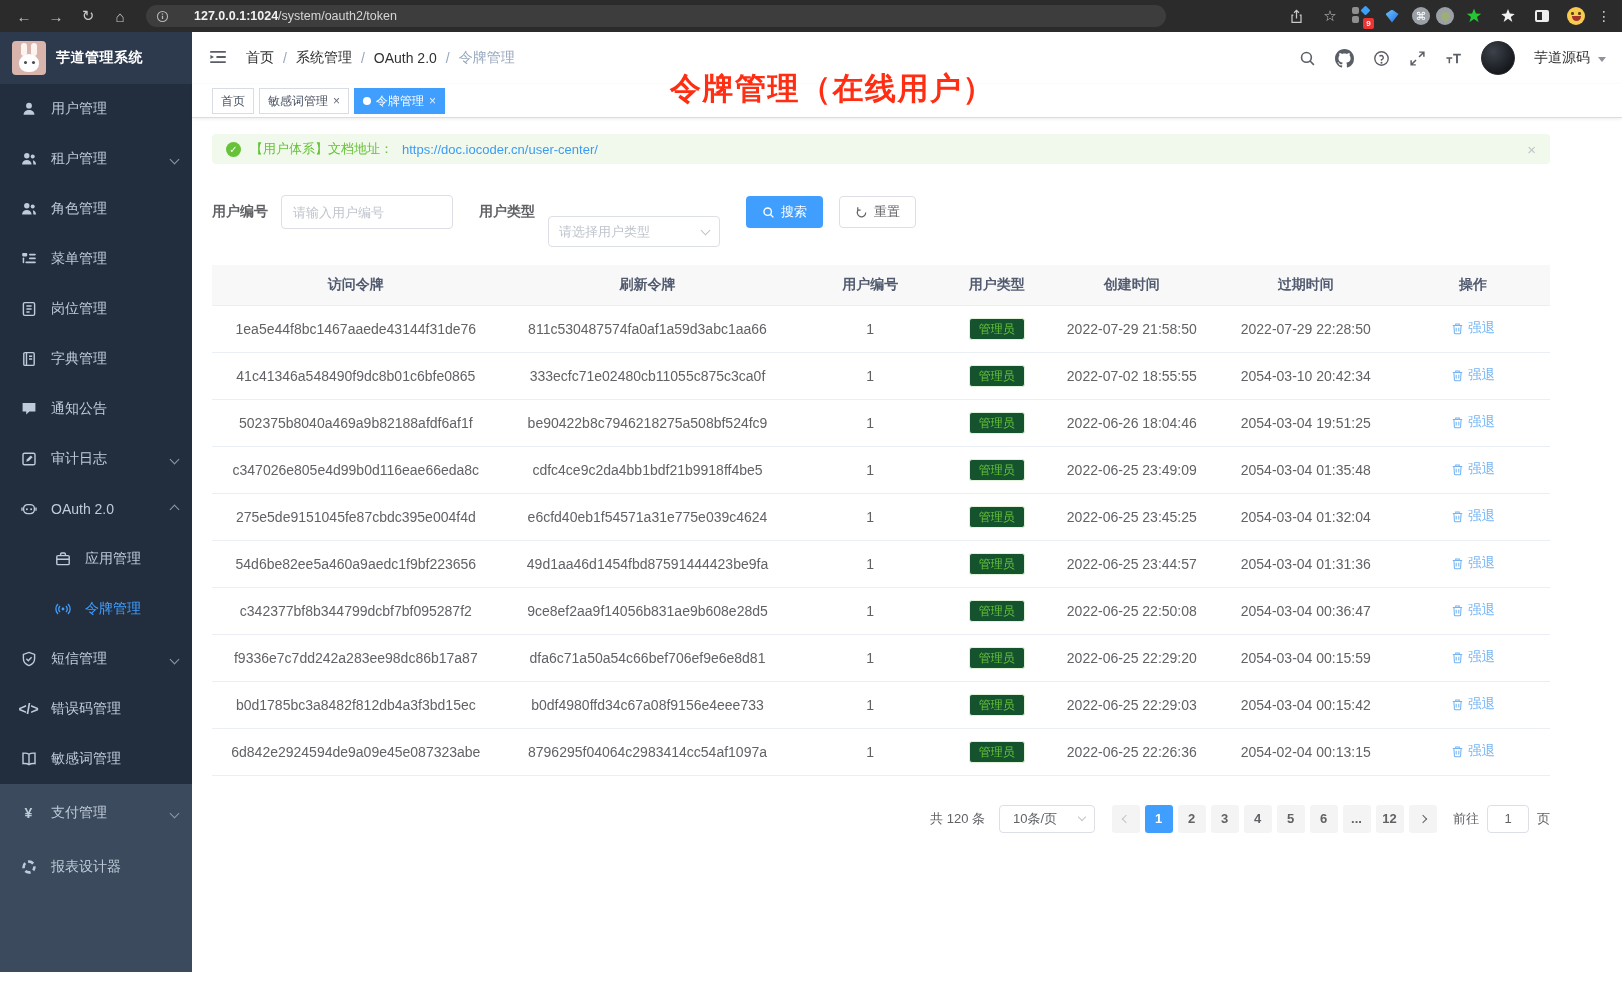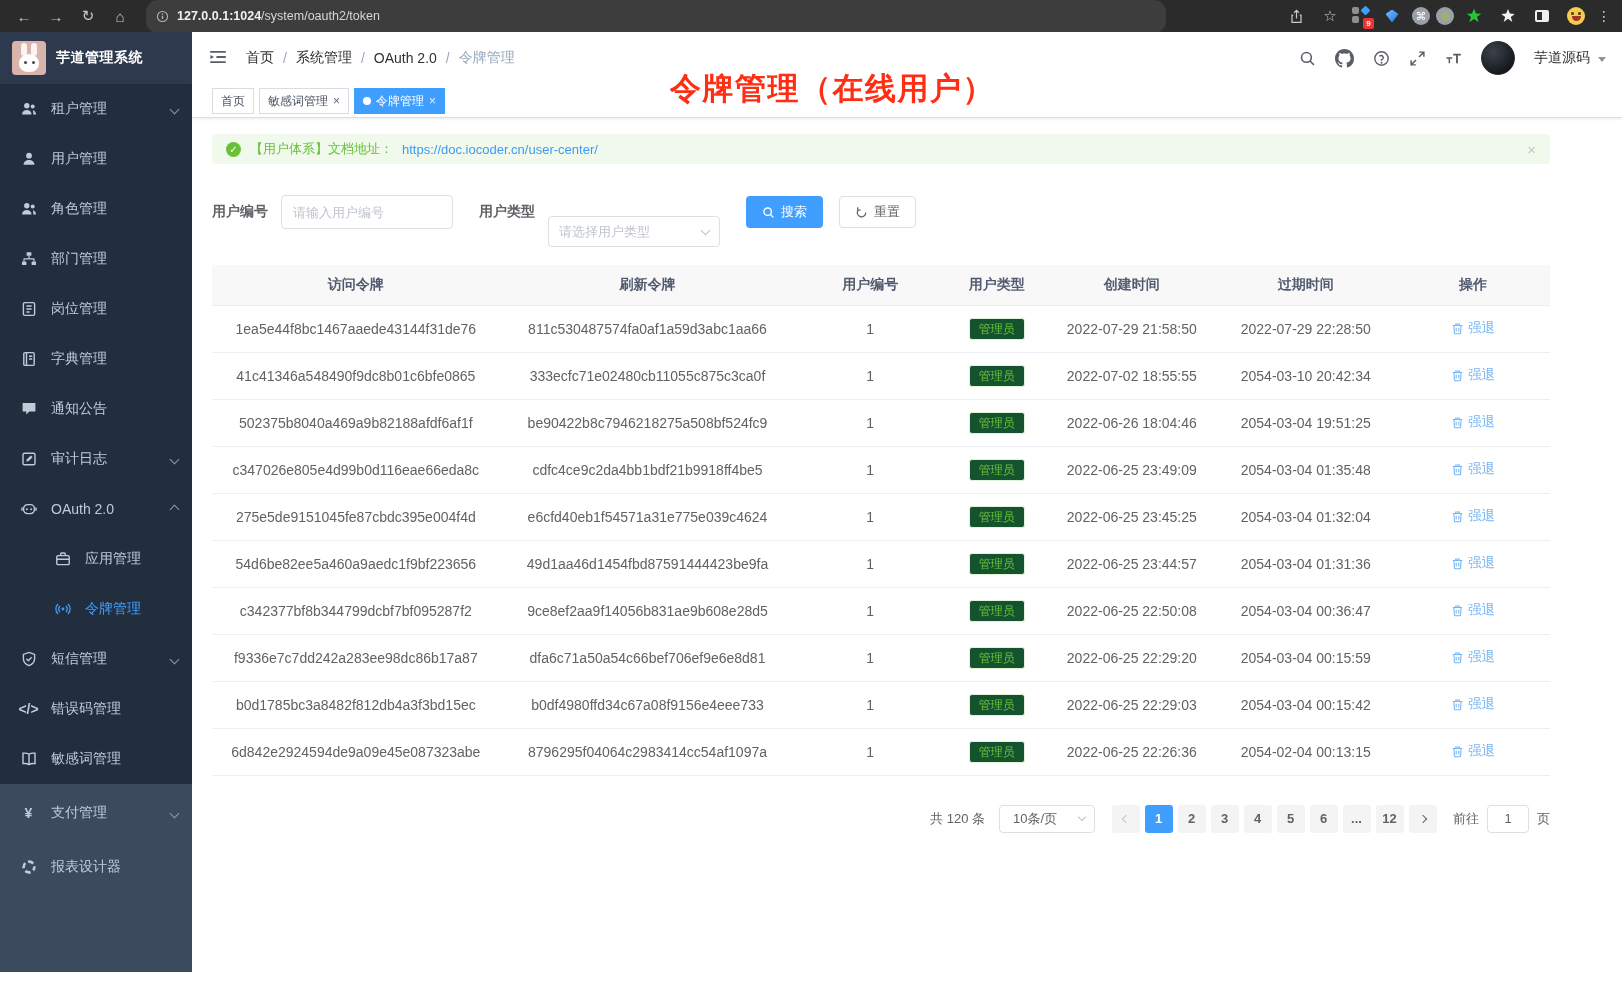--- a/index.html
+++ b/index.html
@@ -3,21 +3,21 @@
 <meta charset="utf-8">
 <style>
   * { box-sizing: border-box; margin: 0; padding: 0; }
   html,body { width:1622px; height:982px; overflow:hidden; }
   body { font-family:"Liberation Sans","DejaVu Sans",sans-serif; background:#fff; position:relative; }
 
   
   .browser-bar { height:32px; background:#2b2b2b; display:flex; align-items:center; padding:0 10px; gap:4px; }
   .b-ico { width:28px; height:24px; display:flex; align-items:center; justify-content:center; color:#c9c9c9; font-size:15px; border-radius:4px; }
   .b-ico svg { width:15px; height:15px; }
-  .url-bar { flex:1; max-width:1020px; height:33px; background:#3d3d3d; border-radius:12px; margin:0 14px 0 8px; display:flex; align-items:center; padding:0 10px; gap:8px; color:#cfcfcf; }
+  .url-bar { flex:1; max-width:1020px; height:22px; background:#3d3d3d; border-radius:12px; margin:0 14px 0 8px; display:flex; align-items:center; padding:0 10px; gap:25px; color:#cfcfcf; }
   .url-bar .info-ic { display:flex; color:#b7b7b7; } .url-bar .info-ic svg { width:13px; height:13px; }
   .url-text { font-size:12.5px; color:#d6d6d6; white-space:nowrap; }
   .url-text b { color:#f1f1f1; font-weight:700; }
   .b-right { display:flex; align-items:center; gap:6px; margin-left:auto; }
   .ext { position:relative; width:22px; height:22px; display:flex; align-items:center; justify-content:center; }
   .ext .sq1,.ext .sq2 { position:absolute; width:7px; height:7px; background:#8f8f8f; border-radius:2px; }
   .ext .sq1 { left:2px; top:2px; } .ext .sq2 { left:2px; top:11px; }
   .ext .dia { position:absolute; right:3px; top:2px; width:7px; height:7px; background:#3aa0ff; transform:rotate(45deg); border-radius:1px; }
   .ext .badge { position:absolute; right:-2px; bottom:-2px; min-width:11px; height:11px; background:#e33; color:#fff; font-size:8px; font-weight:700; display:flex; align-items:center; justify-content:center; border-radius:2px; padding:0 2px; } 
   .gem-shape { width:13px; height:13px; background:linear-gradient(135deg,#6fc0ff,#1b6fe0); clip-path:polygon(50% 0,100% 35%,50% 100%,0 35%); }
@@ -185,59 +185,60 @@
         <span class="face"></span>
         <span class="eye y1"></span>
         <span class="eye y2"></span>
     </span>
     <span class="app-title">芋道管理系统</span>
   </div>
   <div class="menu-upper">
       <div class="menu-item">
         <span class="mi-icon">
           <svg viewBox="0 0 16 16" fill="currentColor">
-            <circle cx="5.8" cy="4.8" r="2.7"></circle>
-            <path d="M1 13.6c0-2.9 2.1-4.6 4.8-4.6s4.8 1.7 4.8 4.6z"></path>
-            <circle cx="11.7" cy="5.4" r="2"></circle>
-            <path d="M11.9 9.2c1.9.4 3.1 2 3.1 4.4h-2.6z"></path>
-          </svg>
-        </span>
-        <span class="mi-label">租户管理</span>
-        <span class="mi-arrow chev down"></span>
-      </div>
-      <div class="menu-item">
-        <span class="mi-icon">
-          <svg viewBox="0 0 16 16" fill="currentColor">
             <circle cx="8" cy="4.7" r="2.9"></circle>
             <path d="M2.6 13.8c0-3.1 2.3-4.9 5.4-4.9s5.4 1.8 5.4 4.9z"></path>
           </svg>
         </span>
         <span class="mi-label">用户管理</span>
       </div>
       <div class="menu-item">
         <span class="mi-icon">
           <svg viewBox="0 0 16 16" fill="currentColor">
             <circle cx="5.8" cy="4.8" r="2.7"></circle>
             <path d="M1 13.6c0-2.9 2.1-4.6 4.8-4.6s4.8 1.7 4.8 4.6z"></path>
             <circle cx="11.7" cy="5.4" r="2"></circle>
             <path d="M11.9 9.2c1.9.4 3.1 2 3.1 4.4h-2.6z"></path>
           </svg>
         </span>
+        <span class="mi-label">租户管理</span>
+        <span class="mi-arrow chev down"></span>
+      </div>
+      <div class="menu-item">
+        <span class="mi-icon">
+          <svg viewBox="0 0 16 16" fill="currentColor">
+            <circle cx="5.8" cy="4.8" r="2.7"></circle>
+            <path d="M1 13.6c0-2.9 2.1-4.6 4.8-4.6s4.8 1.7 4.8 4.6z"></path>
+            <circle cx="11.7" cy="5.4" r="2"></circle>
+            <path d="M11.9 9.2c1.9.4 3.1 2 3.1 4.4h-2.6z"></path>
+          </svg>
+        </span>
         <span class="mi-label">角色管理</span>
       </div>
       <div class="menu-item">
         <span class="mi-icon">
           <svg viewBox="0 0 16 16" fill="currentColor">
-            <rect x="5.6" y="1.2" width="4.8" height="3.6" rx="0.6"></rect>
-            <rect x="1" y="10.4" width="4.4" height="3.6" rx="0.6"></rect>
-            <rect x="10.6" y="10.4" width="4.4" height="3.6" rx="0.6"></rect>
-            <path d="M7.4 4.8h1.2v2.4h4.2a.8.8 0 01.8.8v2.4h-1.2V8.4H3.6v2H2.4V8a.8.8 0 01.8-.8h4.2z"></path>
-          </svg>
-        </span>
-        <span class="mi-label">部门管理</span>
+            <rect x="1.2" y="2" width="5" height="3.4" rx="0.8"></rect>
+            <rect x="8" y="2.7" width="6.8" height="1.7" rx="0.8"></rect>
+            <rect x="8" y="6.5" width="6.8" height="1.7" rx="0.8"></rect>
+            <rect x="4.4" y="10.6" width="10.4" height="1.7" rx="0.8"></rect>
+            <rect x="1.7" y="6.5" width="1.5" height="5.8" rx="0.7"></rect>
+          </svg>
+        </span>
+        <span class="mi-label">菜单管理</span>
       </div>
       <div class="menu-item">
         <span class="mi-icon">
           <svg viewBox="0 0 16 16" fill="none" stroke="currentColor" stroke-width="1.4">
             <rect x="2.4" y="1.6" width="11.2" height="12.8" rx="1.4"></rect>
             <path d="M5.4 5h5.2M5.4 8h5.2M5.4 11h3.2"></path>
           </svg>
         </span>
         <span class="mi-label">岗位管理</span>
       </div>

